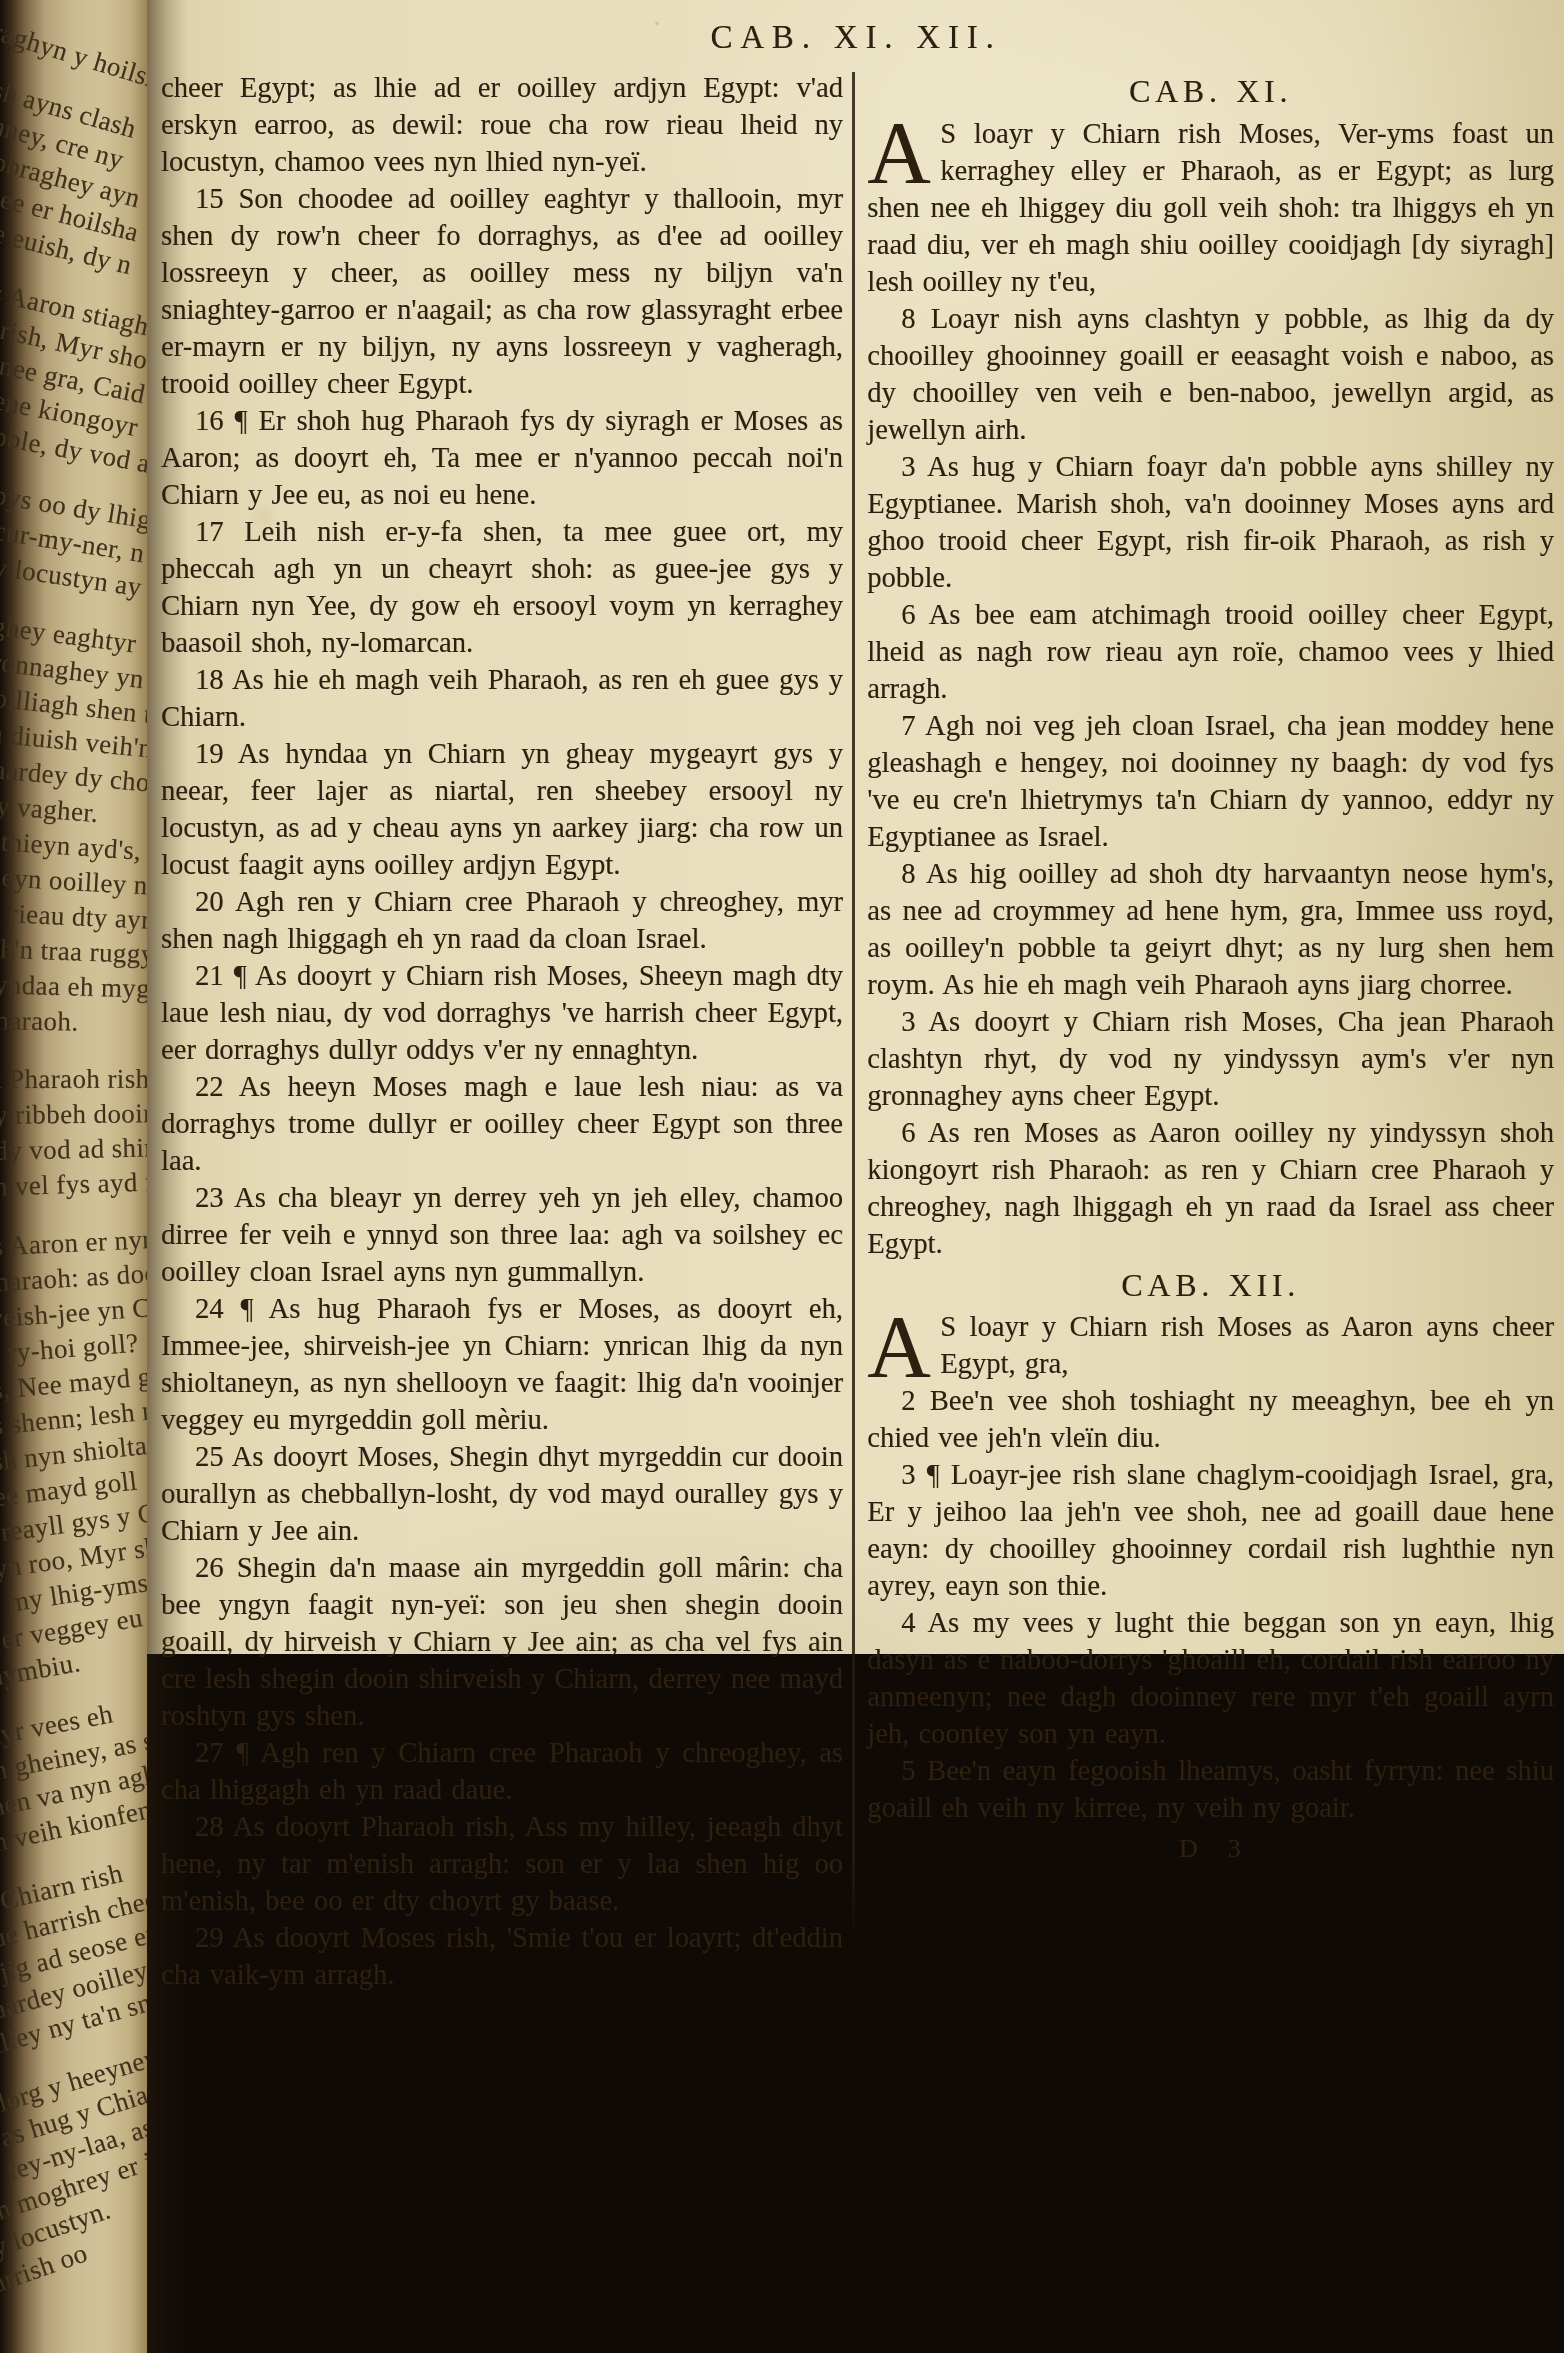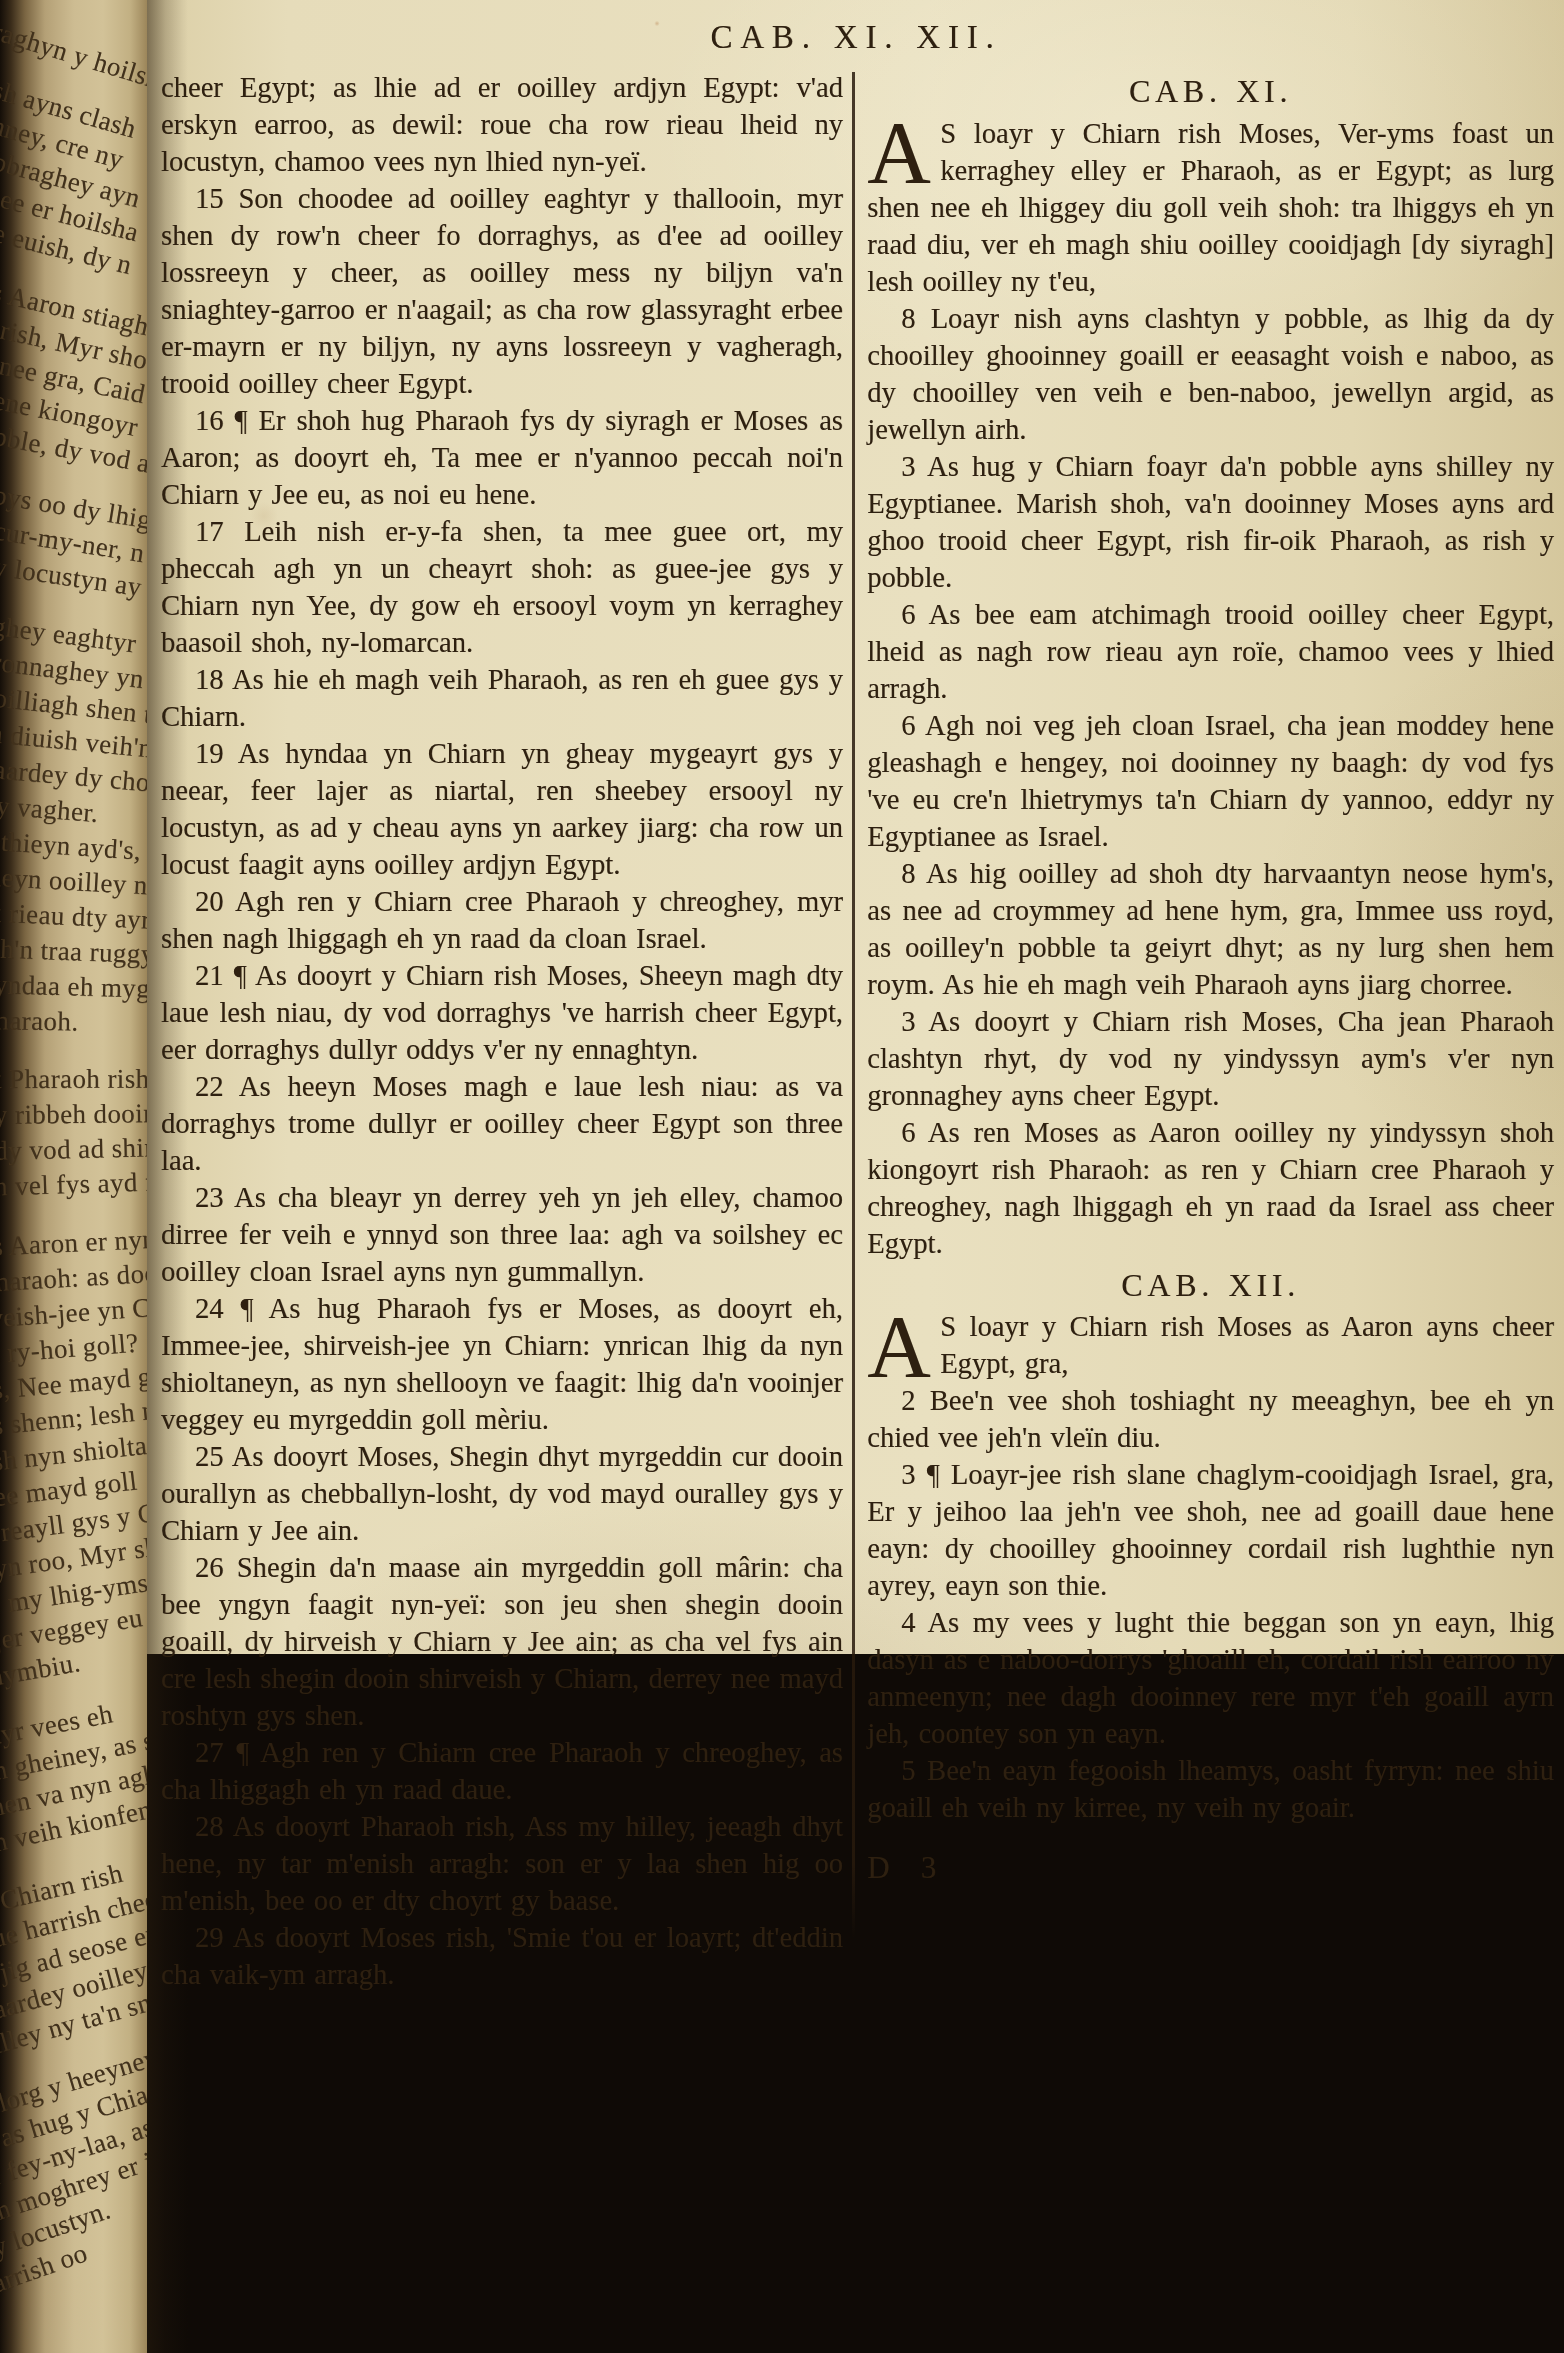--- a/index.html
+++ b/index.html
@@ -67,21 +67,21 @@
   }
   p.verse{margin:0;text-indent:34px;}
   p.cont{margin:0;text-indent:0;}
   p.opening{margin:0;text-indent:0;}
   h2.chap{
     margin:4.7px 0 4.7px;font-weight:normal;font-size:32px;
     letter-spacing:4.7px;text-align:center;color:#2e2010;
   }
   .dcap{float:left;font-size:88px;line-height:66px;padding:5.5px 9.4px 0 0;}
   .sig{
-    text-align:left;font-size:31px;margin-top:23px;
+    text-align:center;font-size:26px;margin-top:4px;
     letter-spacing:1.6px;word-spacing:20.3px;color:#2e2010;
     text-shadow:0.4px 0.4px 0.6px rgba(46,32,16,.40);
   }
 </style>
 </head>
 <body>
 
 <div class="sliver">
     <div class="fragment" style="top: 11px; transform: rotate(16.8deg);">vraghyn y hoilsh</div>
     <div class="fragment" style="top: 70px; transform: rotate(15.9deg);">nsh ayns clash</div>
@@ -169,21 +169,21 @@
         <p class="verse">28 As dooyrt Pharaoh rish, Ass my hilley, jeeagh dhyt hene, ny tar m'enish arragh: son er y laa shen hig oo m'enish, bee oo er dty choyrt gy baase.</p>
         <p class="verse">29 As dooyrt Moses rish, 'Smie t'ou er loayrt; dt'eddin cha vaik-ym arragh.</p>
       </div>
     <div class="rule"></div>
     <div class="col colR">
         <h2 class="chap">CAB. XI.</h2>
         <p class="opening"><span class="dcap">A</span>S loayr y Chiarn rish Moses, Ver-yms foast un kerraghey elley er Pharaoh, as er Egypt; as lurg shen nee eh lhiggey diu goll veih shoh: tra lhiggys eh yn raad diu, ver eh magh shiu ooilley cooidjagh [dy siyragh] lesh ooilley ny t'eu,</p>
         <p class="verse">8 Loayr nish ayns clashtyn y pobble, as lhig da dy chooilley ghooinney goaill er eeasaght voish e naboo, as dy chooilley ven veih e ben-naboo, jewellyn argid, as jewellyn airh.</p>
         <p class="verse">3 As hug y Chiarn foayr da'n pobble ayns shilley ny Egyptianee. Marish shoh, va'n dooinney Moses ayns ard ghoo trooid cheer Egypt, rish fir-oik Pharaoh, as rish y pobble.</p>
         <p class="verse">6 As bee eam atchimagh trooid ooilley cheer Egypt, lheid as nagh row rieau ayn roïe, chamoo vees y lhied arragh.</p>
-        <p class="verse">6 Agh noi veg jeh cloan Israel, cha jean moddey hene gleashagh e hengey, noi dooinney ny baagh: dy vod fys 've eu cre'n lhietrymys ta'n Chiarn dy yannoo, eddyr ny Egyptianee as Israel.</p>
+        <p class="verse">7 Agh noi veg jeh cloan Israel, cha jean moddey hene gleashagh e hengey, noi dooinney ny baagh: dy vod fys 've eu cre'n lhietrymys ta'n Chiarn dy yannoo, eddyr ny Egyptianee as Israel.</p>
         <p class="verse">8 As hig ooilley ad shoh dty harvaantyn neose hym's, as nee ad croymmey ad hene hym, gra, Immee uss royd, as ooilley'n pobble ta geiyrt dhyt; as ny lurg shen hem roym. As hie eh magh veih Pharaoh ayns jiarg chorree.</p>
         <p class="verse">3 As dooyrt y Chiarn rish Moses, Cha jean Pharaoh clashtyn rhyt, dy vod ny yindyssyn aym's v'er nyn gronnaghey ayns cheer Egypt.</p>
         <p class="verse">6 As ren Moses as Aaron ooilley ny yindyssyn shoh kiongoyrt rish Pharaoh: as ren y Chiarn cree Pharaoh y chreoghey, nagh lhiggagh eh yn raad da Israel ass cheer Egypt.</p>
         <h2 class="chap">CAB. XII.</h2>
         <p class="opening"><span class="dcap">A</span>S loayr y Chiarn rish Moses as Aaron ayns cheer Egypt, gra,</p>
         <p class="verse">2 Bee'n vee shoh toshiaght ny meeaghyn, bee eh yn chied vee jeh'n vleïn diu.</p>
         <p class="verse">3 ¶ Loayr-jee rish slane chaglym-cooidjagh Israel, gra, Er y jeihoo laa jeh'n vee shoh, nee ad goaill daue hene eayn: dy chooilley ghooinney cordail rish lughthie nyn ayrey, eayn son thie.</p>
         <p class="verse">4 As my vees y lught thie beggan son yn eayn, lhig dasyn as e naboo-dorrys 'ghoaill eh, cordail rish earroo ny anmeenyn; nee dagh dooinney rere myr t'eh goaill ayrn jeh, coontey son yn eayn.</p>
         <p class="verse">5 Bee'n eayn fegooish lheamys, oasht fyrryn: nee shiu goaill eh veih ny kirree, ny veih ny goair.</p>
         <div class="sig">D 3</div>

